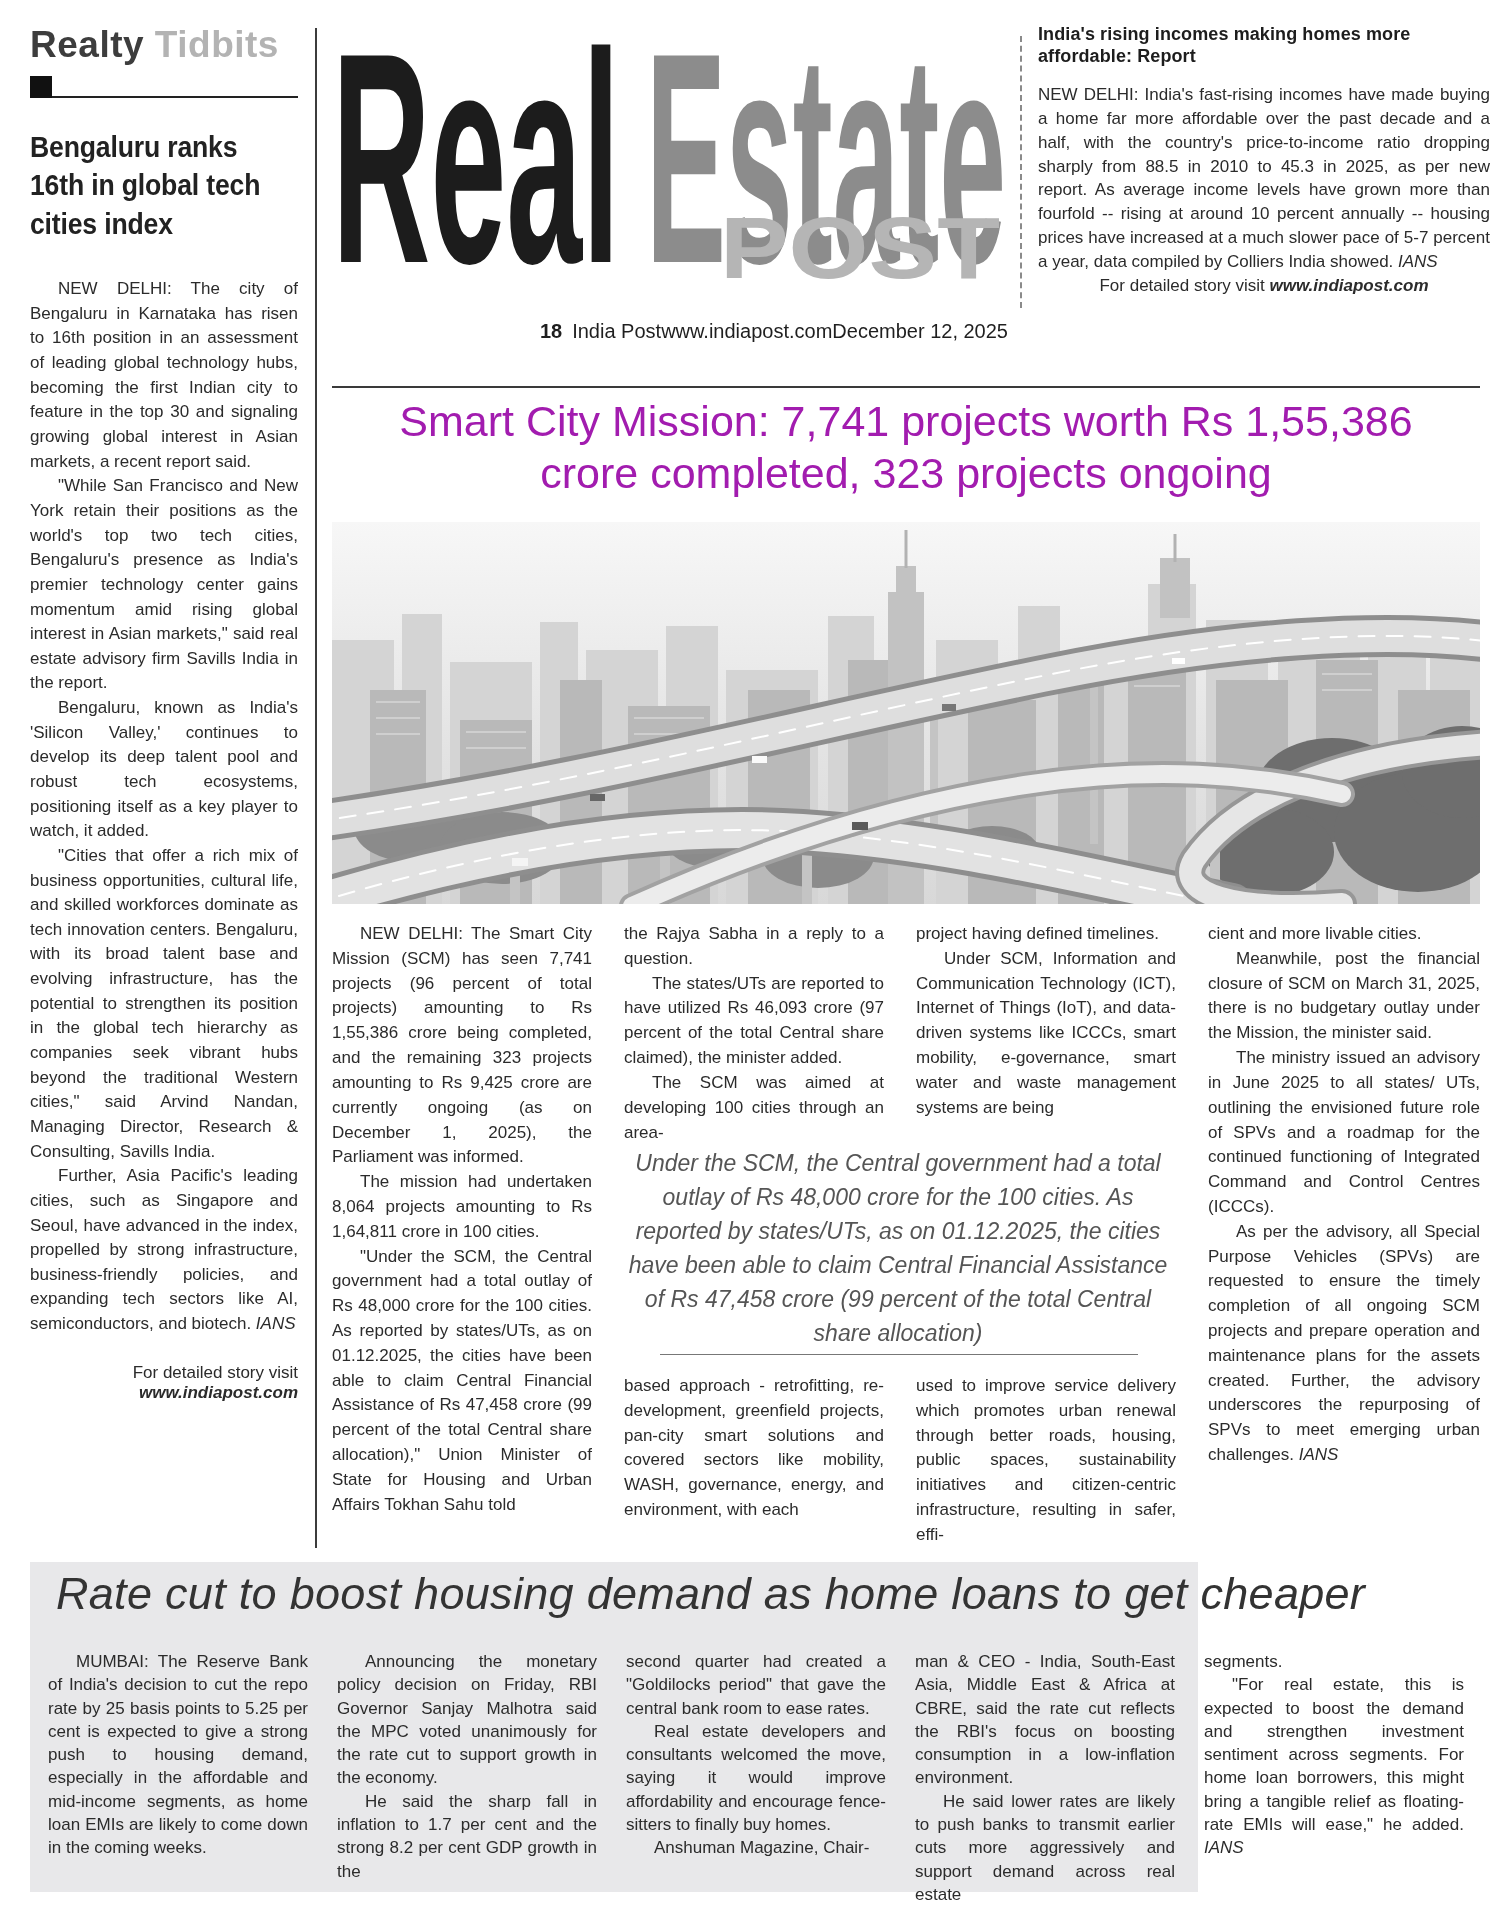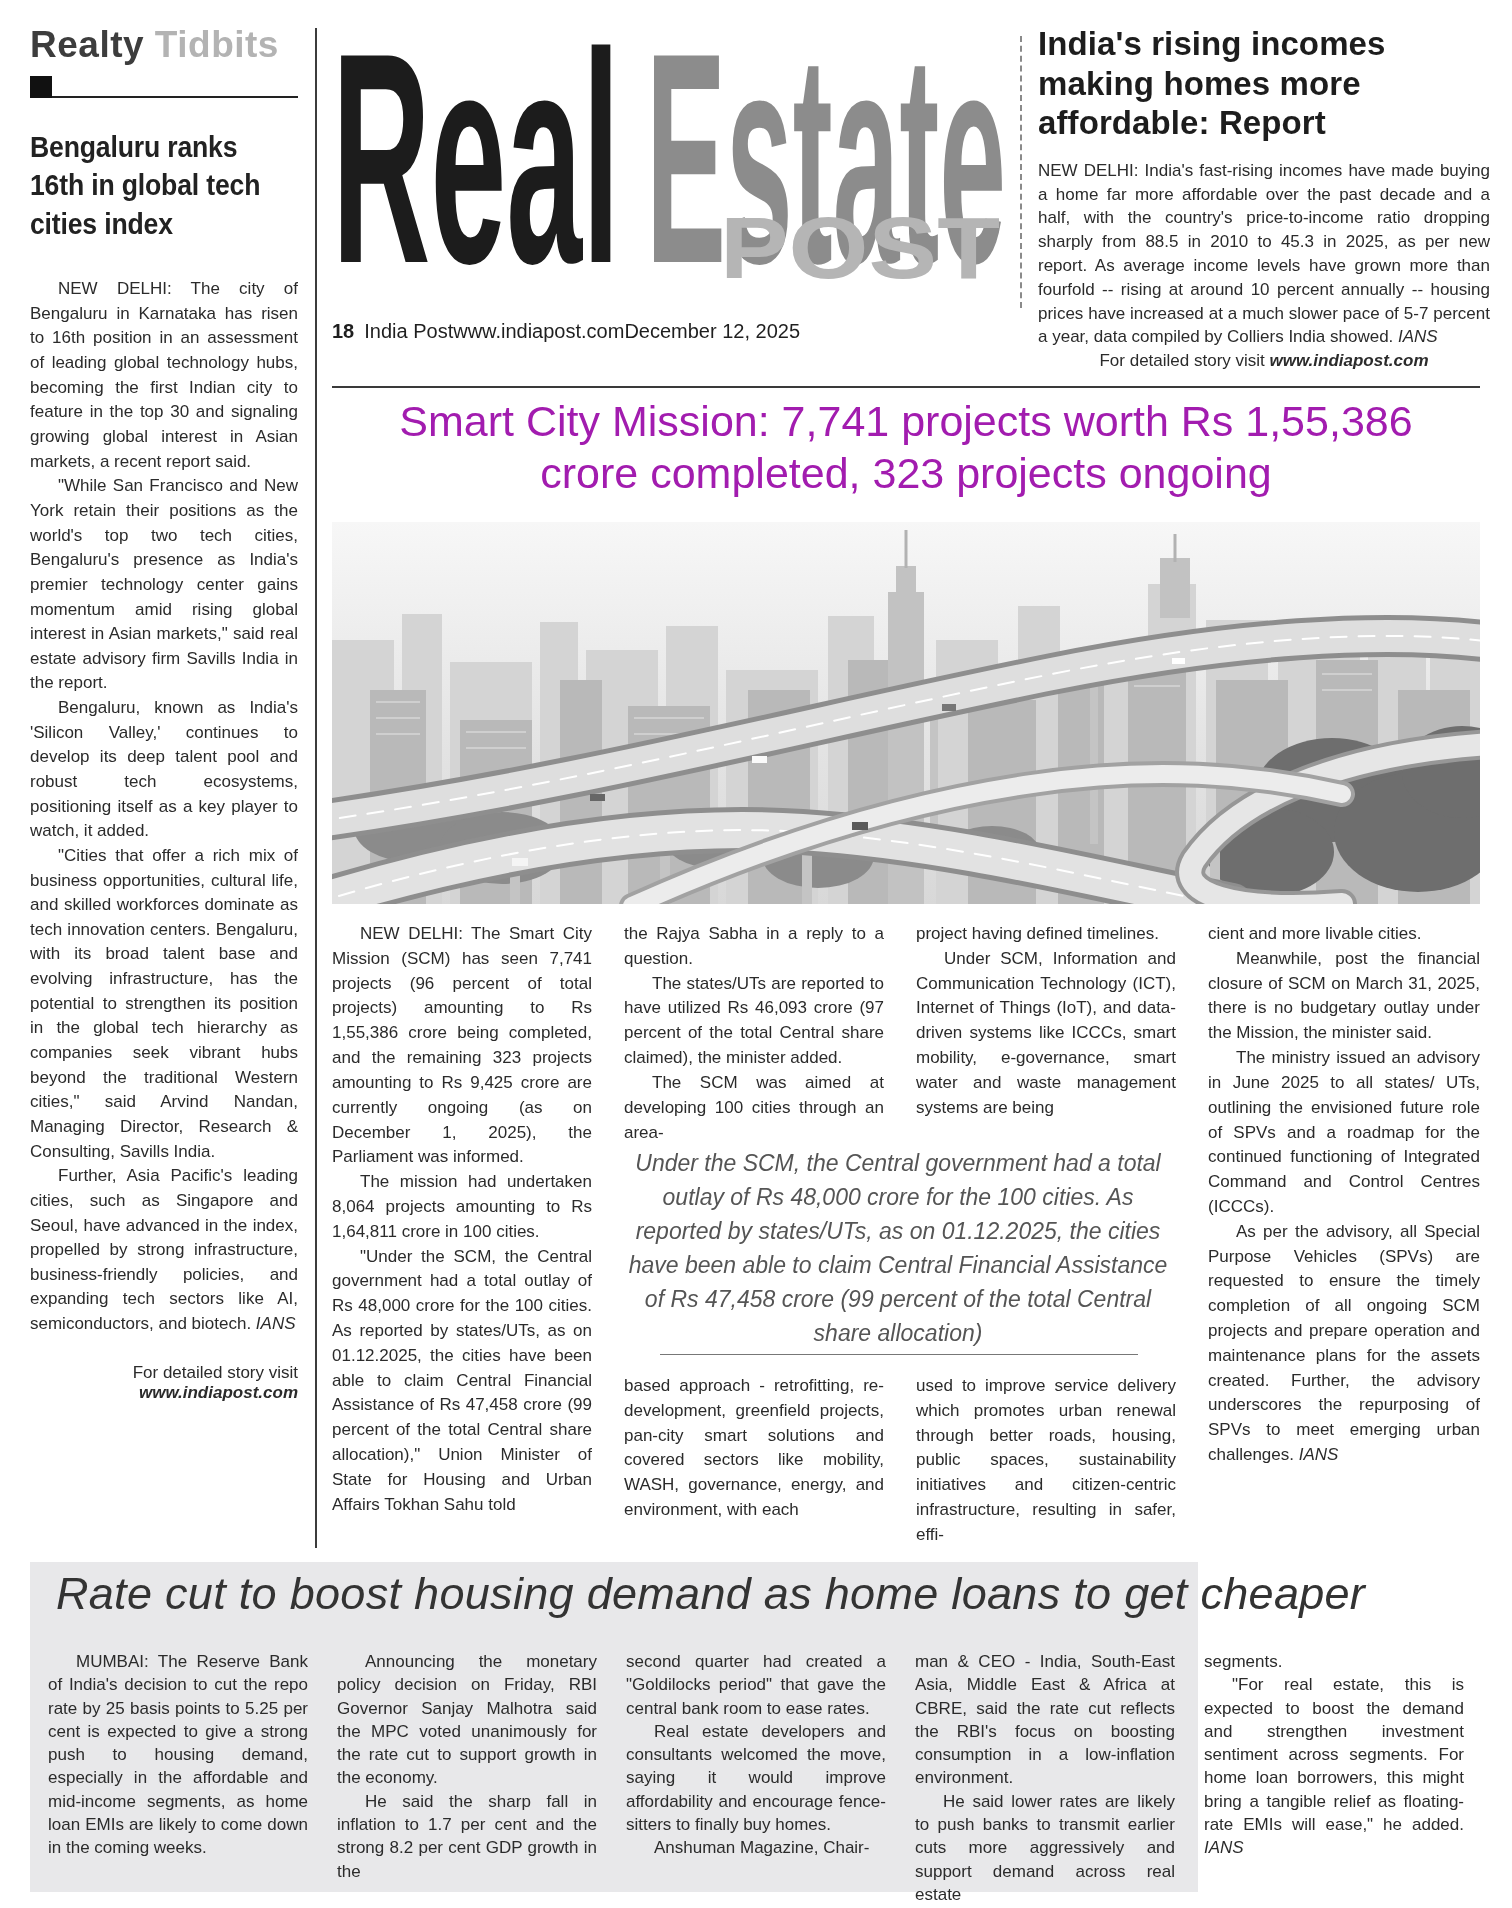--- a/index.html
+++ b/index.html
@@ -32,28 +32,28 @@
 
   
   .masthead { position:absolute; left:332px; top:18px; width:676px; height:276px; }
   .masthead text { font-family:"Liberation Sans", sans-serif; font-weight:bold; }
   .mh-real   { fill:var(--masthead-real,#1c1c1c); }
   .mh-estate { fill:var(--masthead-estate,#8c8c8c); }
   .mh-post   { fill:var(--masthead-post,#b5b5b5); }
 
   
   .aff-article { position:absolute; left:1038px; top:24px; width:452px; }
-  .aff-headline { margin:0 0 16px; font-size:33px; line-height:1.2; color:#1d1d1d; letter-spacing:.1px; }
+  .aff-headline { margin:0 0 16px; font-size:18px; line-height:1.2; color:#1d1d1d; letter-spacing:.1px; }
   .aff-body { font-size:17px; line-height:1.4; }
   .aff-footer { margin-top:2px; text-align:center; font-size:17px; }
   .aff-footer i { font-weight:bold; }
 
   
   .dateline { position:absolute; left:332px; top:320px; width:676px; display:flex;
-    justify-content:flex-start; align-items:baseline; font-size:20px; color:#1f1f1f; }
+    justify-content:flex-end; align-items:baseline; font-size:20px; color:#1f1f1f; }
   .dl-num { font-weight:bold; margin-right:10px; }
 
   
   .main-headline { position:absolute; left:332px; top:396px; width:1148px; margin:0;
     text-align:center; font-size:43px; font-weight:400; color:#a21caf; line-height:1.2; }
   .hero { position:absolute; left:332px; top:522px; width:1148px; height:382px; margin:0; }
   .hero svg { display:block; width:100%; height:100%; }
 
   .col { position:absolute; width:260px; font-size:17px; line-height:1.46; }
   .c1  { left:332px;  top:922px; }

